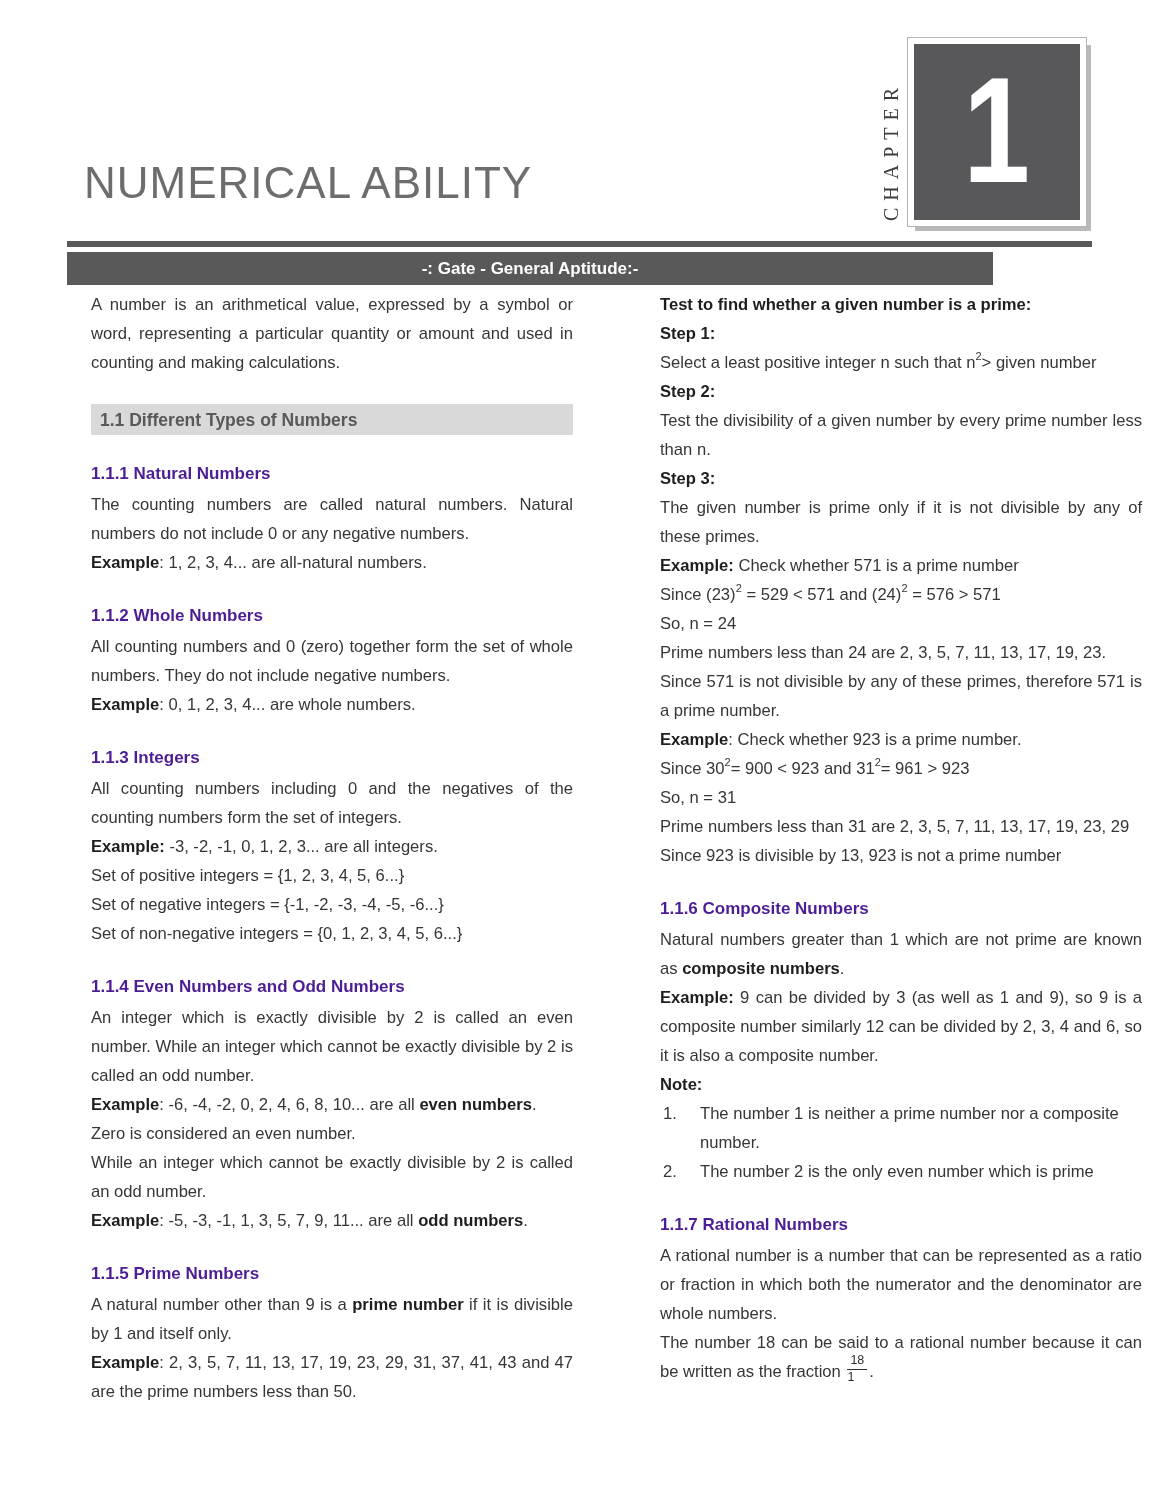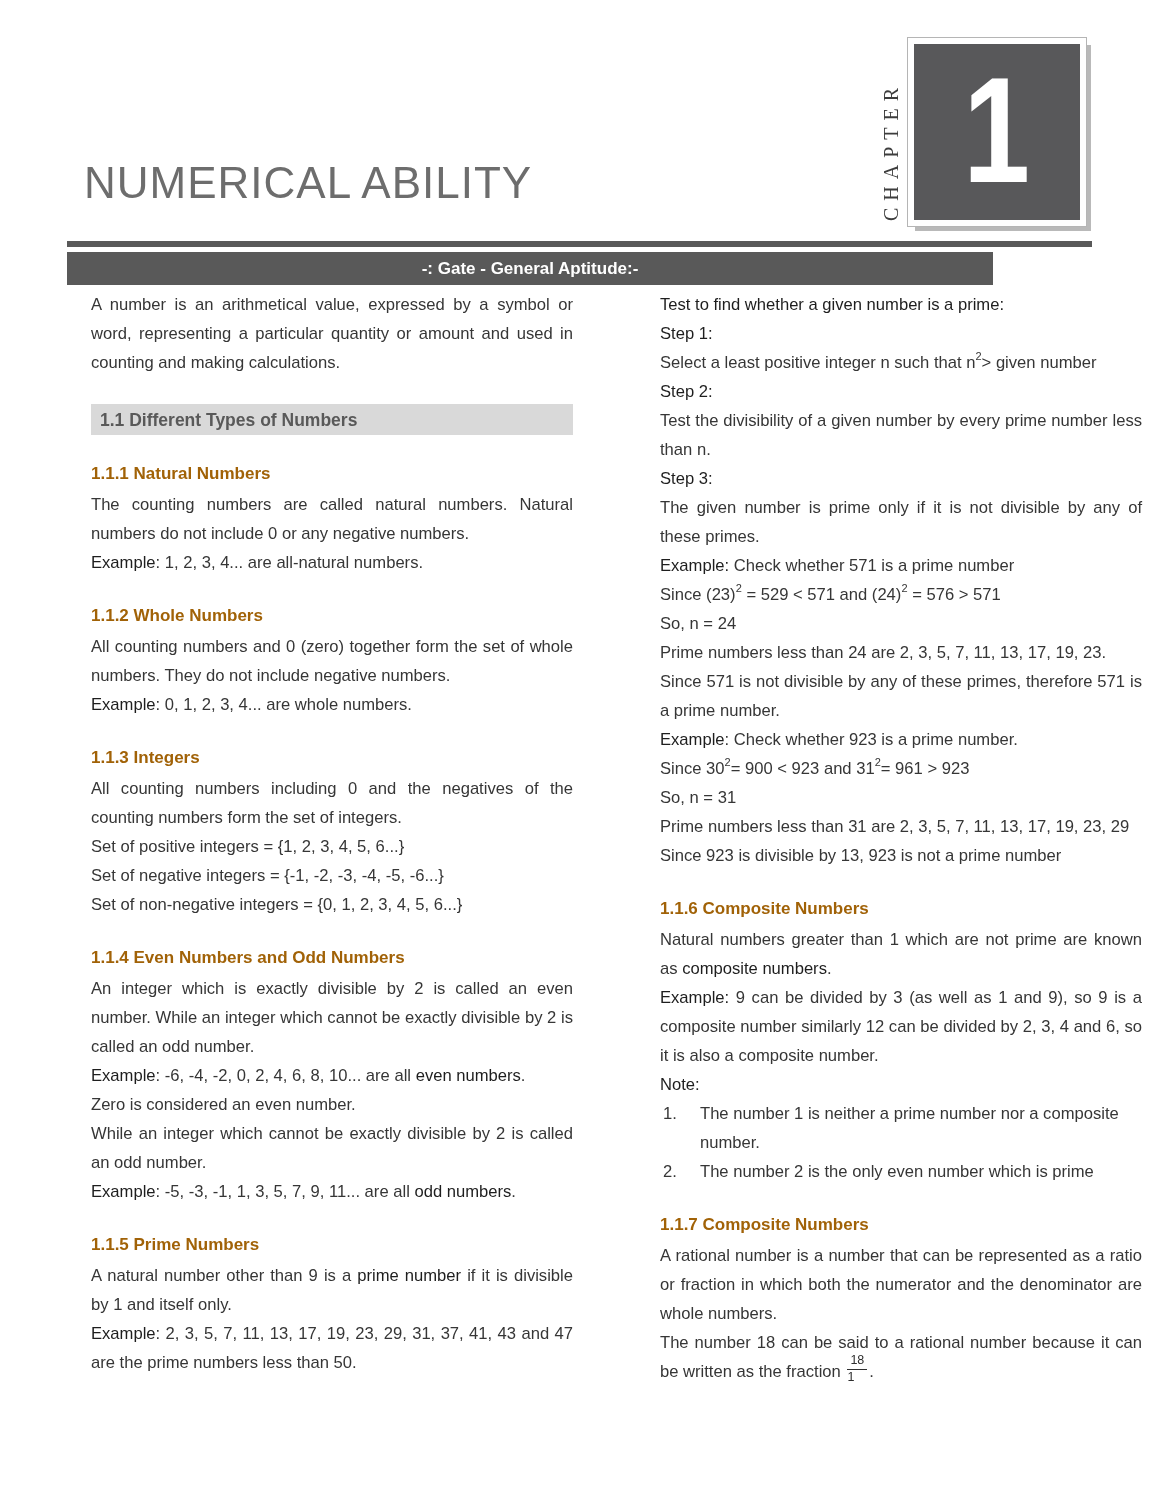--- a/index.html
+++ b/index.html
@@ -20,24 +20,24 @@
         transform:scaleX(0.8);position:relative;top:-2px;}
   
   .top-rule{position:absolute;left:67px;top:241px;width:1025px;height:6px;background:#595959;}
   .banner{position:absolute;left:67px;top:252px;width:926px;height:33px;background:#595959;
         color:#fff;font-weight:bold;font-size:17px;line-height:33px;text-align:center;}
   
   .cols{position:absolute;left:67px;top:290px;width:1027px;display:flex;gap:63px;}
   .col{width:482px;flex:none;font-size:16.6px;line-height:29px;margin-left:24px;}
   .para{text-align:justify;}
   .line{text-align:left;}
-  .b{font-weight:normal;color:#1e1e1e;}
+  .b{font-weight:bold;color:#1e1e1e;}
   .secbar{background:#d9d9d9;color:#595959;font-weight:bold;font-size:17.5px;
         line-height:23px;padding:5px 0 3px 9px;margin:27px 0 14px;}
-  .h3{font-weight:bold;color:#a16207;font-size:17px;margin:24px 0 2px;}
+  .h3{font-weight:bold;color:#4c1d95;font-size:17px;margin:24px 0 2px;}
   sup{font-size:11px;line-height:0;position:relative;top:-1px;vertical-align:super;}
   .frac{display:inline-block;line-height:1.1;font-size:12.5px;
         margin:0 2px;vertical-align:middle;position:relative;top:-3px;color:#2e2e2e;}
   .fn{display:block;border-bottom:1.5px solid #2e2e2e;padding:0 3px 1px;}
   .fd{display:block;padding-top:1px;}
   .li{display:flex;}
   .li .num{flex:none;width:37px;padding-left:3px;}
   .li .litext{flex:1;text-align:left;}
 </style>
 </head>
@@ -61,20 +61,21 @@
         <div class="para"><span>A number is an arithmetical value, expressed by a symbol or word, representing a particular quantity or amount and used in counting and making calculations.</span></div>
         <div class="secbar">1.1 Different Types of Numbers</div>
         <div class="h3">1.1.1 Natural Numbers</div>
         <div class="para"><span>The counting numbers are called natural numbers. Natural numbers do not include 0 or any negative numbers.</span></div>
         <div class="line"><span class="b">Example</span><span>: 1, 2, 3, 4... are all-natural numbers.</span></div>
         <div class="h3">1.1.2 Whole Numbers</div>
         <div class="para"><span>All counting numbers and 0 (zero) together form the set of whole numbers. They do not include negative numbers.</span></div>
         <div class="line"><span class="b">Example</span><span>: 0, 1, 2, 3, 4... are whole numbers.</span></div>
         <div class="h3">1.1.3 Integers</div>
         <div class="para"><span>All counting numbers including 0 and the negatives of the counting numbers form the set of integers.</span></div>
+        <div class="line"><span class="b">Example:</span><span> -3, -2, -1, 0, 1, 2, 3... are all integers.</span></div>
         <div class="line"><span>Set of positive integers = {1, 2, 3, 4, 5, 6...}</span></div>
         <div class="line"><span>Set of negative integers = {-1, -2, -3, -4, -5, -6...}</span></div>
         <div class="line"><span>Set of non-negative integers = {0, 1, 2, 3, 4, 5, 6...}</span></div>
         <div class="h3">1.1.4 Even Numbers and Odd Numbers</div>
         <div class="para"><span>An integer which is exactly divisible by 2 is called an even number. While an integer which cannot be exactly divisible by 2 is called an odd number.</span></div>
         <div class="line"><span class="b">Example</span><span>: -6, -4, -2, 0, 2, 4, 6, 8, 10... are all </span><span class="b">even numbers</span><span>.</span></div>
         <div class="line"><span>Zero is considered an even number.</span></div>
         <div class="para"><span>While an integer which cannot be exactly divisible by 2 is called an odd number.</span></div>
         <div class="line"><span class="b">Example</span><span>: -5, -3, -1, 1, 3, 5, 7, 9, 11... are all </span><span class="b">odd numbers</span><span>.</span></div>
         <div class="h3">1.1.5 Prime Numbers</div>
@@ -106,18 +107,18 @@
         <div>
           <div class="li">
             <span class="num">1.</span>
             <span class="litext"><span>The number 1 is neither a prime number nor a composite number.</span></span>
           </div>
           <div class="li">
             <span class="num">2.</span>
             <span class="litext"><span>The number 2 is the only even number which is prime</span></span>
           </div>
         </div>
-        <div class="h3">1.1.7 Composite Numbers</div>
+        <div class="h3">1.1.7 Rational Numbers</div>
         <div class="para"><span>A rational number is a number that can be represented as a ratio or fraction in which both the numerator and the denominator are whole numbers.</span></div>
         <div class="para"><span>The number 18 can be said to a rational number because it can be written as the fraction </span><span class="frac"><span class="fn">18</span><span class="fd">1</span></span><span>.</span></div>
       </div>
   </div>
 </div>
 
 </body></html>

